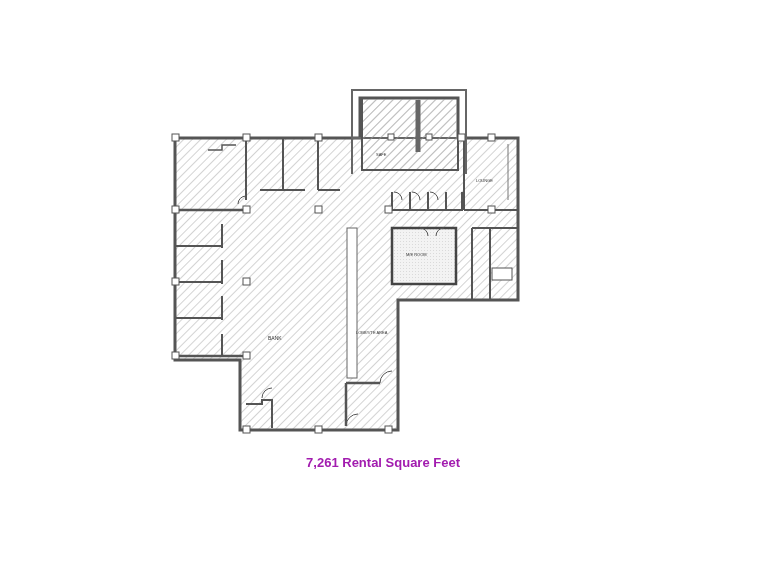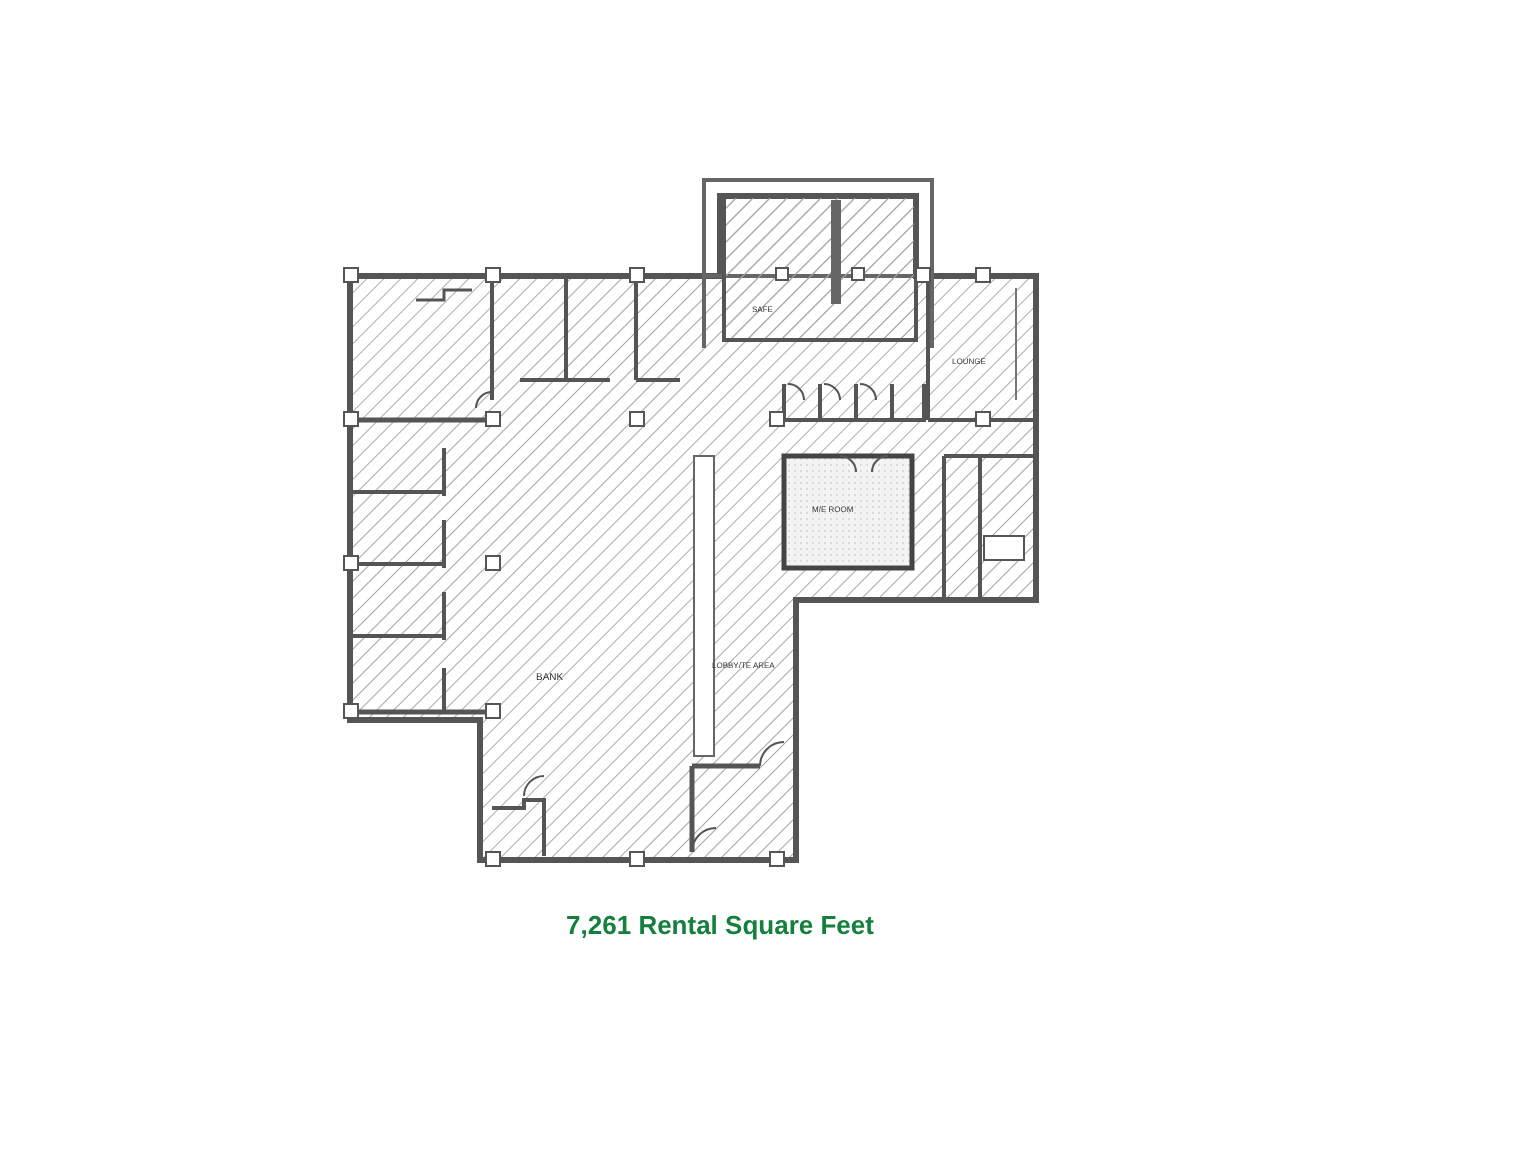--- a/index.html
+++ b/index.html
@@ -1,18 +1,18 @@
 <!DOCTYPE html>
 <html><head>
 <meta charset="utf-8">
 <style>
   html, body { margin:0; padding:0; background:#ffffff; }
   body { width:761px; height:588px; position:relative; overflow:hidden; font-family:"Liberation Sans", sans-serif; }
   #plan { position:absolute; left:0; top:0; width:761px; height:588px; }
-  .caption { position:absolute; left:260px; top:455px; width:200px; text-align:center; font-weight:bold; font-size:13px; color:#15803d; font-family:"Liberation Sans", sans-serif; }
+  .caption { position:absolute; left:260px; top:455px; width:200px; text-align:right; font-weight:bold; font-size:13px; color:#a21caf; font-family:"Liberation Sans", sans-serif; }
   .rlabel { font-family:"Liberation Sans", sans-serif; fill:#333; }
 </style>
 </head>
 <body>
 
 <svg id="plan" viewBox="0 0 761 588" xmlns="http://www.w3.org/2000/svg">
   <defs>
     <pattern id="hatch" patternUnits="userSpaceOnUse" width="6" height="6" patternTransform="rotate(45)">
       <line x1="0" y1="0" x2="0" y2="6" stroke="#a8a8a8" stroke-width="1"></line>
     </pattern>

